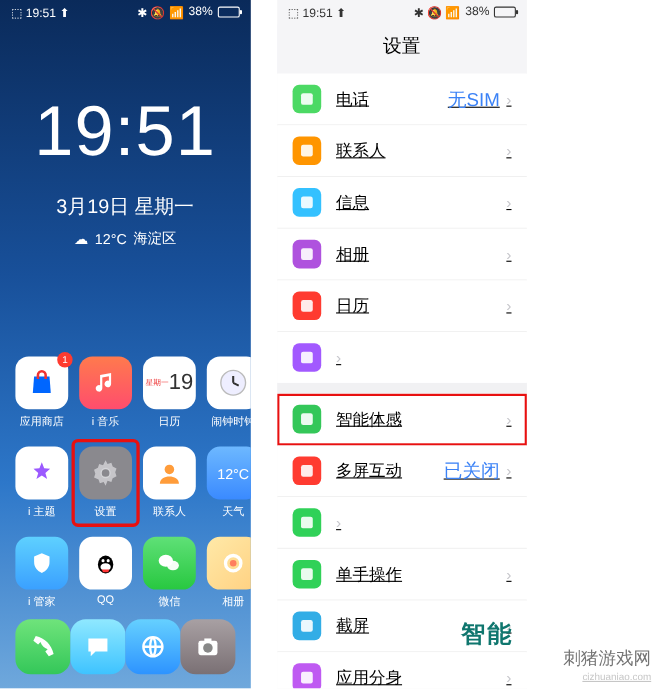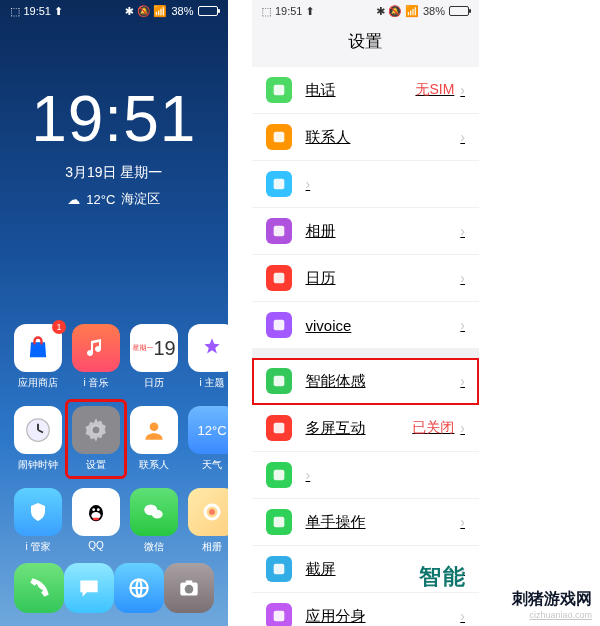--- a/index.html
+++ b/index.html
@@ -7,45 +7,45 @@
   .container { display: flex; width: 479px; height: 626px; gap: 24px; }
   .phone { width: 300px; height: 626px; position: relative; overflow: hidden; }
   .left-phone { background: linear-gradient(180deg, #0a2a5a 0%, #18509a 40%, #2d77c9 70%, #6fa8dc 100%); color: #fff; }
   .statusbar { display: flex; justify-content: space-between; align-items: center; padding: 4px 10px; font-size: 11px; height: 22px; }
   .statusbar .right { display: flex; align-items: center; gap: 4px; }
   .batt { width: 20px; height: 10px; border: 1px solid currentColor; border-radius: 2px; position: relative; }
   .batt::after { content: ""; position: absolute; right: -3px; top: 2px; width: 2px; height: 4px; background: currentColor; border-radius: 1px; }
   .batt-fill { height: 100%; background: currentColor; width: 38%; }
   .clock-block { text-align: center; margin-top: 60px; }
   .big-time { font-size: 64px; font-weight: 200; letter-spacing: 1px; }
-  .date-line { font-size: 14px; margin-top: 8px; }
+  .date-line { font-size: 18px; margin-top: 20px; }
   .weather-line { font-size: 13px; margin-top: 8px; display: inline-flex; align-items: center; gap: 6px; }
   .apps-grid { position: absolute; left: 0; right: 0; bottom: 72px; padding: 0 14px; display: grid; grid-template-columns: repeat(4, 1fr); gap: 16px 10px; }
   .app { display: flex; flex-direction: column; align-items: center; gap: 4px; }
   .app-icon { width: 48px; height: 48px; border-radius: 12px; position: relative; display: flex; align-items: center; justify-content: center; font-size: 22px; }
   .app-label { font-size: 10px; color: #fff; white-space: nowrap; }
   .badge { position: absolute; top: -4px; right: -4px; background: #ff3b30; color: #fff; border-radius: 8px; min-width: 14px; height: 14px; font-size: 9px; display: flex; align-items: center; justify-content: center; padding: 0 3px; }
   .highlight-red { border: 3px solid #e81010; border-radius: 6px; padding: 4px; margin: -7px; }
   .dock { position: absolute; left: 0; right: 0; bottom: 0; height: 68px; display: flex; justify-content: space-around; align-items: center; padding: 0 14px 8px; }
   .dock .app-icon { width: 50px; height: 50px; border-radius: 14px; }
   
   .right-phone { background: #f5f5f7; color: #000; }
   .right-phone .statusbar { color: #333; }
   .settings-title { text-align: center; font-size: 17px; padding: 8px 0 14px; background: #f5f5f7; }
   .list { background: #fff; }
   .sep { height: 10px; background: #f1f1f3; }
   .row { display: flex; align-items: center; padding: 10px 14px; border-bottom: 1px solid #f0f0f0; background: #fff; position: relative; text-decoration: underline; }
   .row:last-child { border-bottom: none; }
   .row .ricon { width: 26px; height: 26px; border-radius: 6px; margin-right: 14px; display: flex; align-items: center; justify-content: center; flex-shrink: 0; }
   .row .rlabel { flex: 1; font-size: 15px; }
-  .row .rvalue { font-size: 14px; color: #ef4444; margin-right: 6px; }
+  .row .rvalue { font-size: 17px; color: #3b82f6; margin-right: 6px; }
   .chevron { color: #c7c7cc; font-size: 14px; }
   .row-highlight { outline: 2px solid #e81010; outline-offset: -2px; }
   .watermark { position: absolute; right: 8px; bottom: 6px; text-align: right; z-index: 50; }
-  .watermark .wm1 { font-size: 16px; font-weight: 700; color: #0f172a; }
+  .watermark .wm1 { font-size: 16px; font-weight: 400; color: #737373; }
   .watermark .wm2 { font-size: 9px; color: #c6c6c6; text-decoration: underline; }
   .ghost-text { position: absolute; right: 12px; bottom: 34px; font-size: 22px; color: #0f766e; font-weight: 600; z-index: 5; letter-spacing: 2px; }
   svg { display: block; }
 </style>
 </head>
 <body>
 
 <div class="container">
 
   <div class="phone left-phone">
@@ -89,35 +89,35 @@
       </div>
       <div class="app">
         <div class="app-icon" style="background:#fff;flex-direction:row">
           <div style="font-size:7px;color:#e33">星期一</div>
           <div style="font-size:20px;color:#333;font-weight:300">19</div>
         </div>
         <div class="app-label">日历</div>
       </div>
       <div class="app">
         <div class="app-icon" style="background:#fff">
-          <svg width="26" height="26" viewBox="0 0 24 24">
-              <path fill="#9b59ff" d="M12 3l2 5 5 .5-4 3.5 1.5 5-4.5-3-4.5 3L9 12 5 8.5 10 8z"></path>
-            </svg>
-        </div>
-        <div class="app-label">i 主题</div>
-      </div>
-
-      <div class="app">
-        <div class="app-icon" style="background:#fff">
           <svg width="30" height="30" viewBox="0 0 24 24">
               <circle cx="12" cy="12" r="9" fill="#eef" stroke="#bbb"></circle>
               <path stroke="#333" stroke-width="1.5" d="M12 12V7M12 12l4 2"></path>
             </svg>
         </div>
         <div class="app-label">闹钟时钟</div>
+      </div>
+
+      <div class="app">
+        <div class="app-icon" style="background:#fff">
+          <svg width="26" height="26" viewBox="0 0 24 24">
+              <path fill="#9b59ff" d="M12 3l2 5 5 .5-4 3.5 1.5 5-4.5-3-4.5 3L9 12 5 8.5 10 8z"></path>
+            </svg>
+        </div>
+        <div class="app-label">i 主题</div>
       </div>
       <div class="app highlight-red">
         <div class="app-icon" style="background:#8a898e">
           <svg width="28" height="28" viewBox="0 0 24 24">
               <circle cx="12" cy="12" r="4" fill="#d5d5d8"></circle>
               <path fill="#d5d5d8" d="M12 2l1.5 3 3-1 1 3 3 1.5-1 3 1 3-3 1.5-1 3-3-1L12 22l-1.5-3-3 1-1-3L3 15.5l1-3-1-3L6 8l1-3 3 1z" opacity=".8"></path>
               <circle cx="12" cy="12" r="3" fill="#8a898e"></circle>
             </svg>
         </div>
         <div class="app-label">设置</div>
@@ -234,20 +234,21 @@
           </div>
           <div class="rlabel">联系人</div>
           <div class="chevron">›</div>
         </div>
         <div class="row">
           <div class="ricon" style="background:#34c1ff">
             <svg width="16" height="16" viewBox="0 0 24 24">
               <rect x="4" y="4" width="16" height="16" rx="3" fill="#fff" opacity=".9"></rect>
             </svg>
           </div>
+          <div class="rlabel">信息</div>
           <div class="chevron">›</div>
         </div>
         <div class="row">
           <div class="ricon" style="background:#af52de">
             <svg width="16" height="16" viewBox="0 0 24 24">
               <rect x="4" y="4" width="16" height="16" rx="3" fill="#fff" opacity=".9"></rect>
             </svg>
           </div>
           <div class="rlabel">相册</div>
           <div class="chevron">›</div>
@@ -260,21 +261,20 @@
           </div>
           <div class="rlabel">日历</div>
           <div class="chevron">›</div>
         </div>
         <div class="row">
           <div class="ricon" style="background:#a259ff">
             <svg width="16" height="16" viewBox="0 0 24 24">
               <rect x="4" y="4" width="16" height="16" rx="3" fill="#fff" opacity=".9"></rect>
             </svg>
           </div>
-          <div class="rlabel">vivoice</div>
           <div class="chevron">›</div>
         </div>
       </div>
     <div class="sep"></div>
     <div class="list" id="group2">
         <div class="row row-highlight">
           <div class="ricon" style="background:#34c759">
             <svg width="16" height="16" viewBox="0 0 24 24">
               <rect x="4" y="4" width="16" height="16" rx="3" fill="#fff" opacity=".9"></rect>
             </svg>

